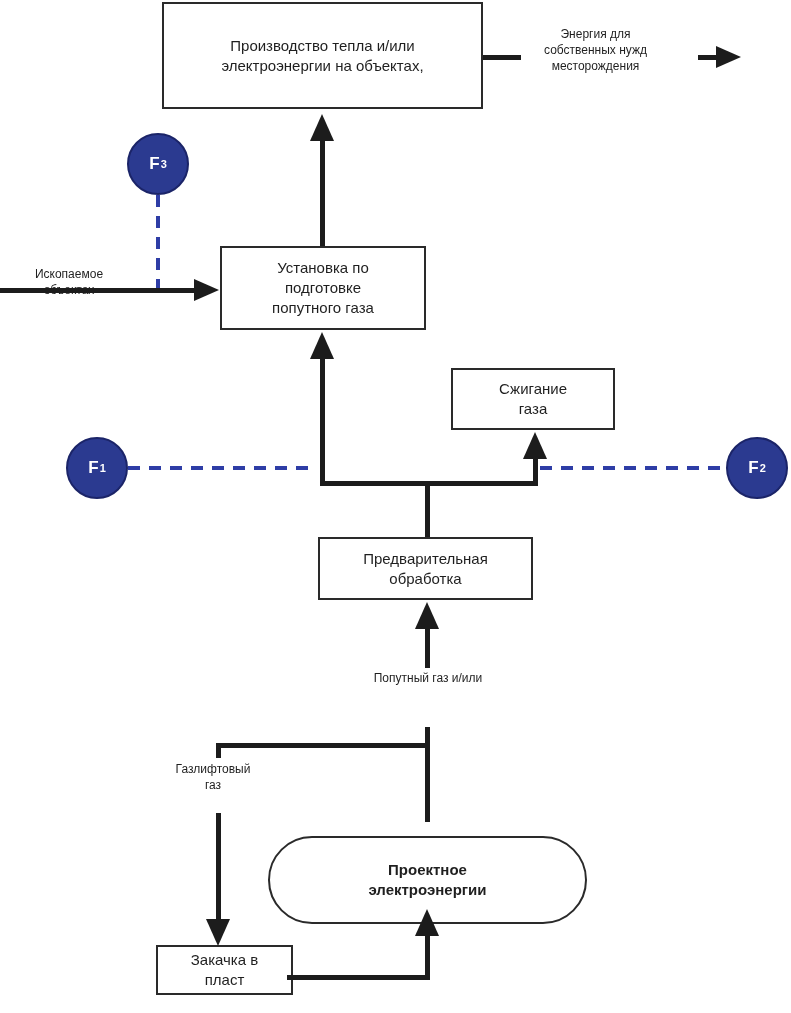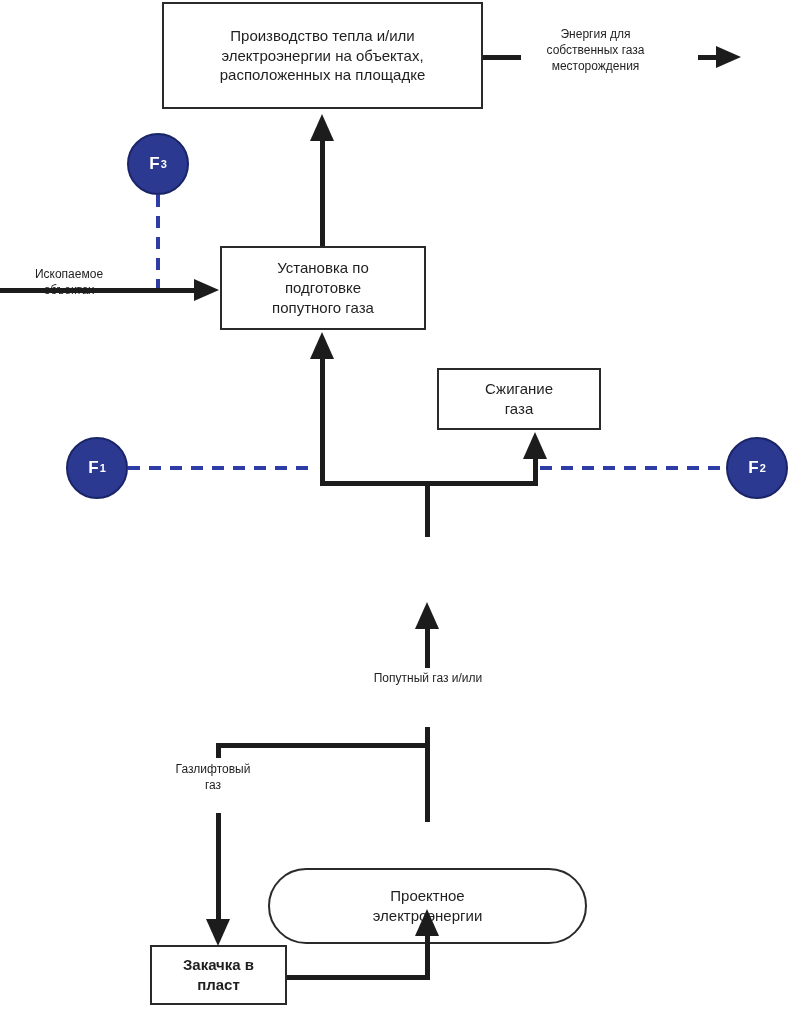--- a/index.html
+++ b/index.html
@@ -45,48 +45,51 @@
   .marker sub{font-size:11px;line-height:0;margin-left:1px;}
 </style>
 </head>
 <body>
 
 <div class="canvas">
 
   <div class="node" style="left:162px;top:2px;width:321px;height:107px;">
     <div>Производство тепла и/или</div>
     <div>электроэнергии на объектах,</div>
-    <div>расположенных на площадке</div>
   </div>
 
   <div class="node" style="left:220px;top:246px;width:206px;height:84px;">
     <div>Установка по</div>
     <div>подготовке</div>
     <div>попутного газа</div>
   </div>
 
-  <div class="node" style="left:437px;top:368px;width:164px;height:62px;">
+  <div class="node" style="left:451px;top:368px;width:164px;height:62px;">
     <div>Сжигание</div>
     <div>газа</div>
   </div>
 
+  <div class="node" style="left:318px;top:537px;width:215px;height:63px;">
+    <div>Предварительная</div>
+    <div>обработка</div>
+  </div>
 
-  <div class="node capsule" style="left:268px;top:868px;width:319px;height:76px;">
+  <div class="node capsule" style="left:268px;top:836px;width:319px;height:88px;font-weight:bold;">
     <div>Проектное</div>
     <div>электроэнергии</div>
   </div>
 
-  <div class="node" style="left:150px;top:945px;width:137px;height:60px;font-weight:bold;">
+  <div class="node" style="left:156px;top:945px;width:137px;height:50px;">
     <div>Закачка в</div>
     <div>пласт</div>
   </div>
 
   <div class="lbl" style="left:513px;top:27px;width:165px;">
     <div>Энергия для</div>
-    <div>собственных газа</div>
+    <div>собственных нужд</div>
     <div>месторождения</div>
   </div>
 
   <div class="lbl" style="left:14px;top:267px;width:110px;">
     <div>Ископаемое</div>
     <div>объектах</div>
   </div>
 
   <div class="lbl" style="left:338px;top:671px;width:180px;">
     <div>Попутный газ и/или</div>

